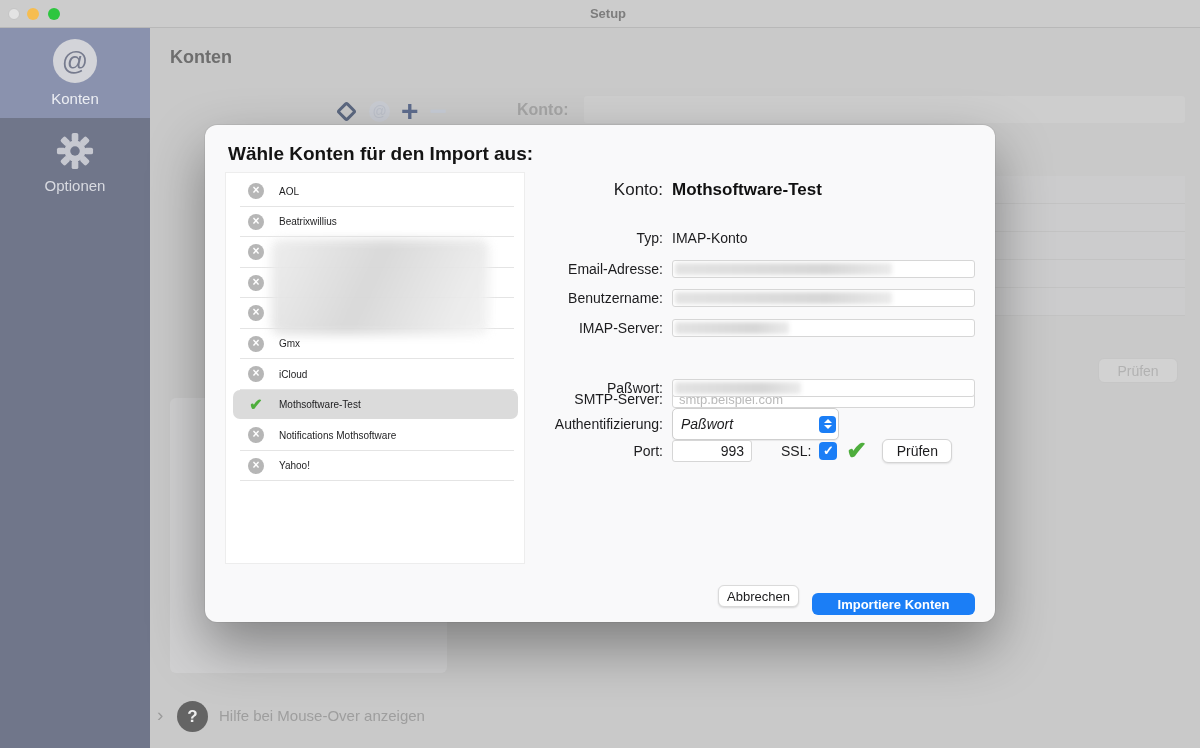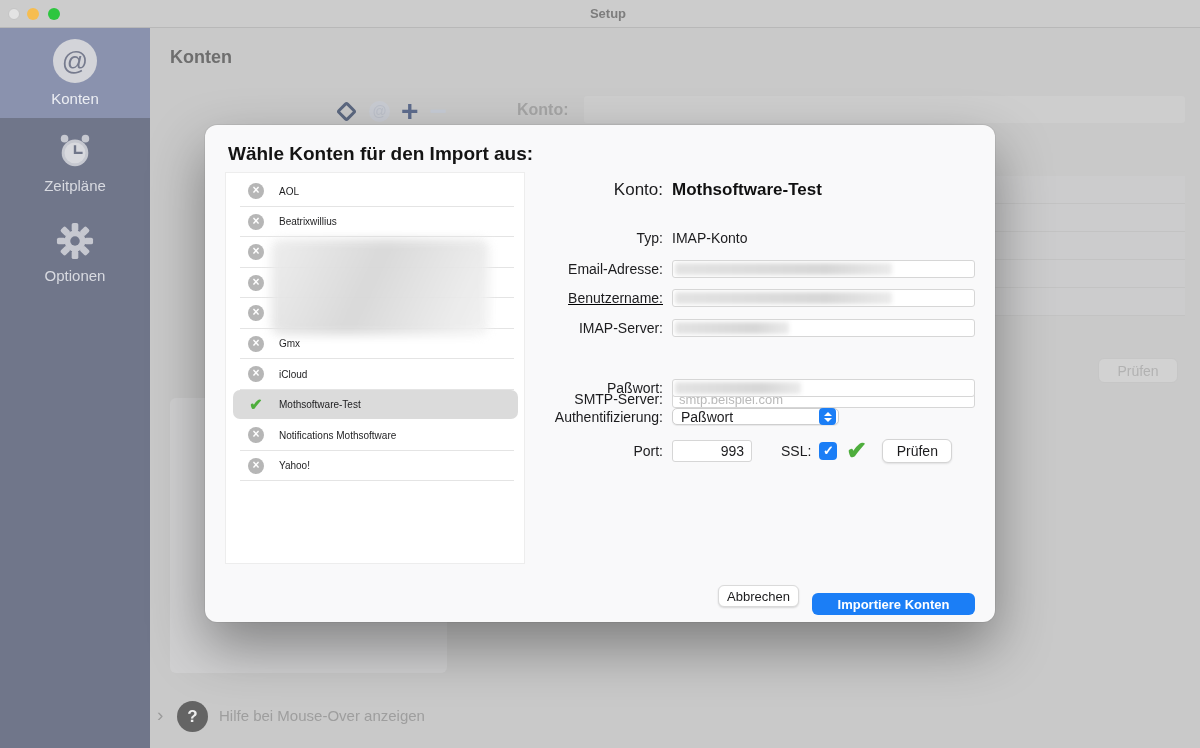--- a/index.html
+++ b/index.html
@@ -59,21 +59,21 @@
   .hdr .dlabel { font-size:17px; }
   .hdr-value { font-size:17px; font-weight:700; color:#111; }
   .plain-value { font-size:14px; color:#1c1c1e; }
 
   .field { position:relative; width:100%; height:18px; background:#fff; border:1px solid #d6d6d6; border-radius:3px; overflow:hidden; }
   .redact { position:absolute; left:2px; top:2px; bottom:2px; border-radius:2px; background:linear-gradient(90deg,#e3e3e3,#d7d7d7 70%,#ebebeb); filter:blur(2px); }
   .w72 { width:72%; } .w38 { width:38%; } .w42 { width:42%; }
   input.smtp { width:100%; height:18px; background:#fff; border:1px solid #d6d6d6; border-radius:3px; font-family:"Liberation Sans",sans-serif; font-size:13px; color:#444; padding:0 6px; outline:none; }
   input.smtp::placeholder { color:#b9b9b9; }
 
-  .select { width:167px; height:17px; background:#fff; border:1px solid #cfcfcf; border-radius:5px; display:flex; align-items:center; box-shadow:0 1px 1px rgba(0,0,0,.07); }
+  .select { width:167px; height:32px; background:#fff; border:1px solid #cfcfcf; border-radius:5px; display:flex; align-items:center; box-shadow:0 1px 1px rgba(0,0,0,.07);font-style:italic; }
   .select-text { flex:1; padding-left:8px; font-size:14px; color:#1c1c1e; }
   .stepper { width:17px; height:17px; margin-right:2px; background:#1b7ef6; border-radius:4px; display:flex; flex-direction:column; align-items:center; justify-content:center; gap:2px; flex:none; }
   .tri-up { width:0; height:0; border-left:4px solid transparent; border-right:4px solid transparent; border-bottom:4px solid #fff; }
   .tri-dn { width:0; height:0; border-left:4px solid transparent; border-right:4px solid transparent; border-top:4px solid #fff; }
 
   .port-field { width:80px; height:22px; background:#fff; border:1px solid #d6d6d6; border-radius:3px; font-size:14px; color:#1c1c1e; display:flex; align-items:center; justify-content:flex-end; padding-right:7px; flex:none; }
   .ssl-label { margin-left:29px; font-size:14px; color:#1c1c1e; }
   .checkbox { width:18px; height:18px; background:#1b7ef6; border-radius:4px; margin-left:8px; color:#fff; font-size:13px; font-weight:700; display:flex; align-items:center; justify-content:center; flex:none; }
   .bigcheck { color:#4fae3d; font-size:25px; font-weight:700; margin-left:9px; line-height:1; }
   .pruefen-btn { margin-left:15px; width:70px; height:24px; background:#fff; border:1px solid #d4d4d4; border-radius:6px; font-size:14px; color:#1c1c1e; display:flex; align-items:center; justify-content:center; box-shadow:0 1px 2px rgba(0,0,0,.10); }
@@ -90,32 +90,20 @@
   <span class="tl tl-close"></span>
   <span class="tl tl-min"></span>
   <span class="tl tl-zoom"></span>
   <div class="win-title">Setup</div>
 </div>
 
 <div class="sidebar">
   <div class="side-item selected">
     <span class="at-circle">@</span>
     <span>Konten</span>
-  </div>
-  <div class="side-item">
-    <span>
-      <svg width="38" height="38" viewBox="0 0 40 40">
-          <circle cx="9" cy="7" r="4" fill="#c6c8d0"></circle>
-          <circle cx="31" cy="7" r="4" fill="#c6c8d0"></circle>
-          <circle cx="20" cy="22" r="14" fill="#c6c8d0"></circle>
-          <circle cx="20" cy="22" r="11" fill="#d8d9de"></circle>
-          <path d="M20 14 V22 H28" stroke="#70768a" stroke-width="2.5" fill="none"></path>
-        </svg>
-    </span>
-    <span>Zeitpläne</span>
   </div>
   <div class="side-item">
     <span>
       <svg width="38" height="38" viewBox="0 0 40 40">
           <g fill="#c6c8d0">
             <rect x="16.5" y="1" width="7" height="9" rx="2"></rect>
             <rect x="16.5" y="1" width="7" height="9" rx="2" transform="rotate(45 20 20)"></rect>
             <rect x="16.5" y="1" width="7" height="9" rx="2" transform="rotate(90 20 20)"></rect>
             <rect x="16.5" y="1" width="7" height="9" rx="2" transform="rotate(135 20 20)"></rect>
             <rect x="16.5" y="1" width="7" height="9" rx="2" transform="rotate(180 20 20)"></rect>
@@ -220,21 +208,21 @@
     <span class="dvalue plain-value">IMAP-Konto</span>
   </div>
   <div class="drow" style="top:135px;">
     <span class="dlabel">Email-Adresse:</span>
     <span class="dvalue">
         <span class="field">
           <span class="redact w72"></span>
         </span>
       </span>
   </div>
-  <div class="drow" style="top:164px;text-decoration:underline;">
+  <div class="drow" style="top:164px;">
     <span class="dlabel">Benutzername:</span>
     <span class="dvalue">
         <span class="field">
           <span class="redact w72"></span>
         </span>
       </span>
   </div>
   <div class="drow" style="top:194px;">
     <span class="dlabel">IMAP-Server:</span>
     <span class="dvalue">

